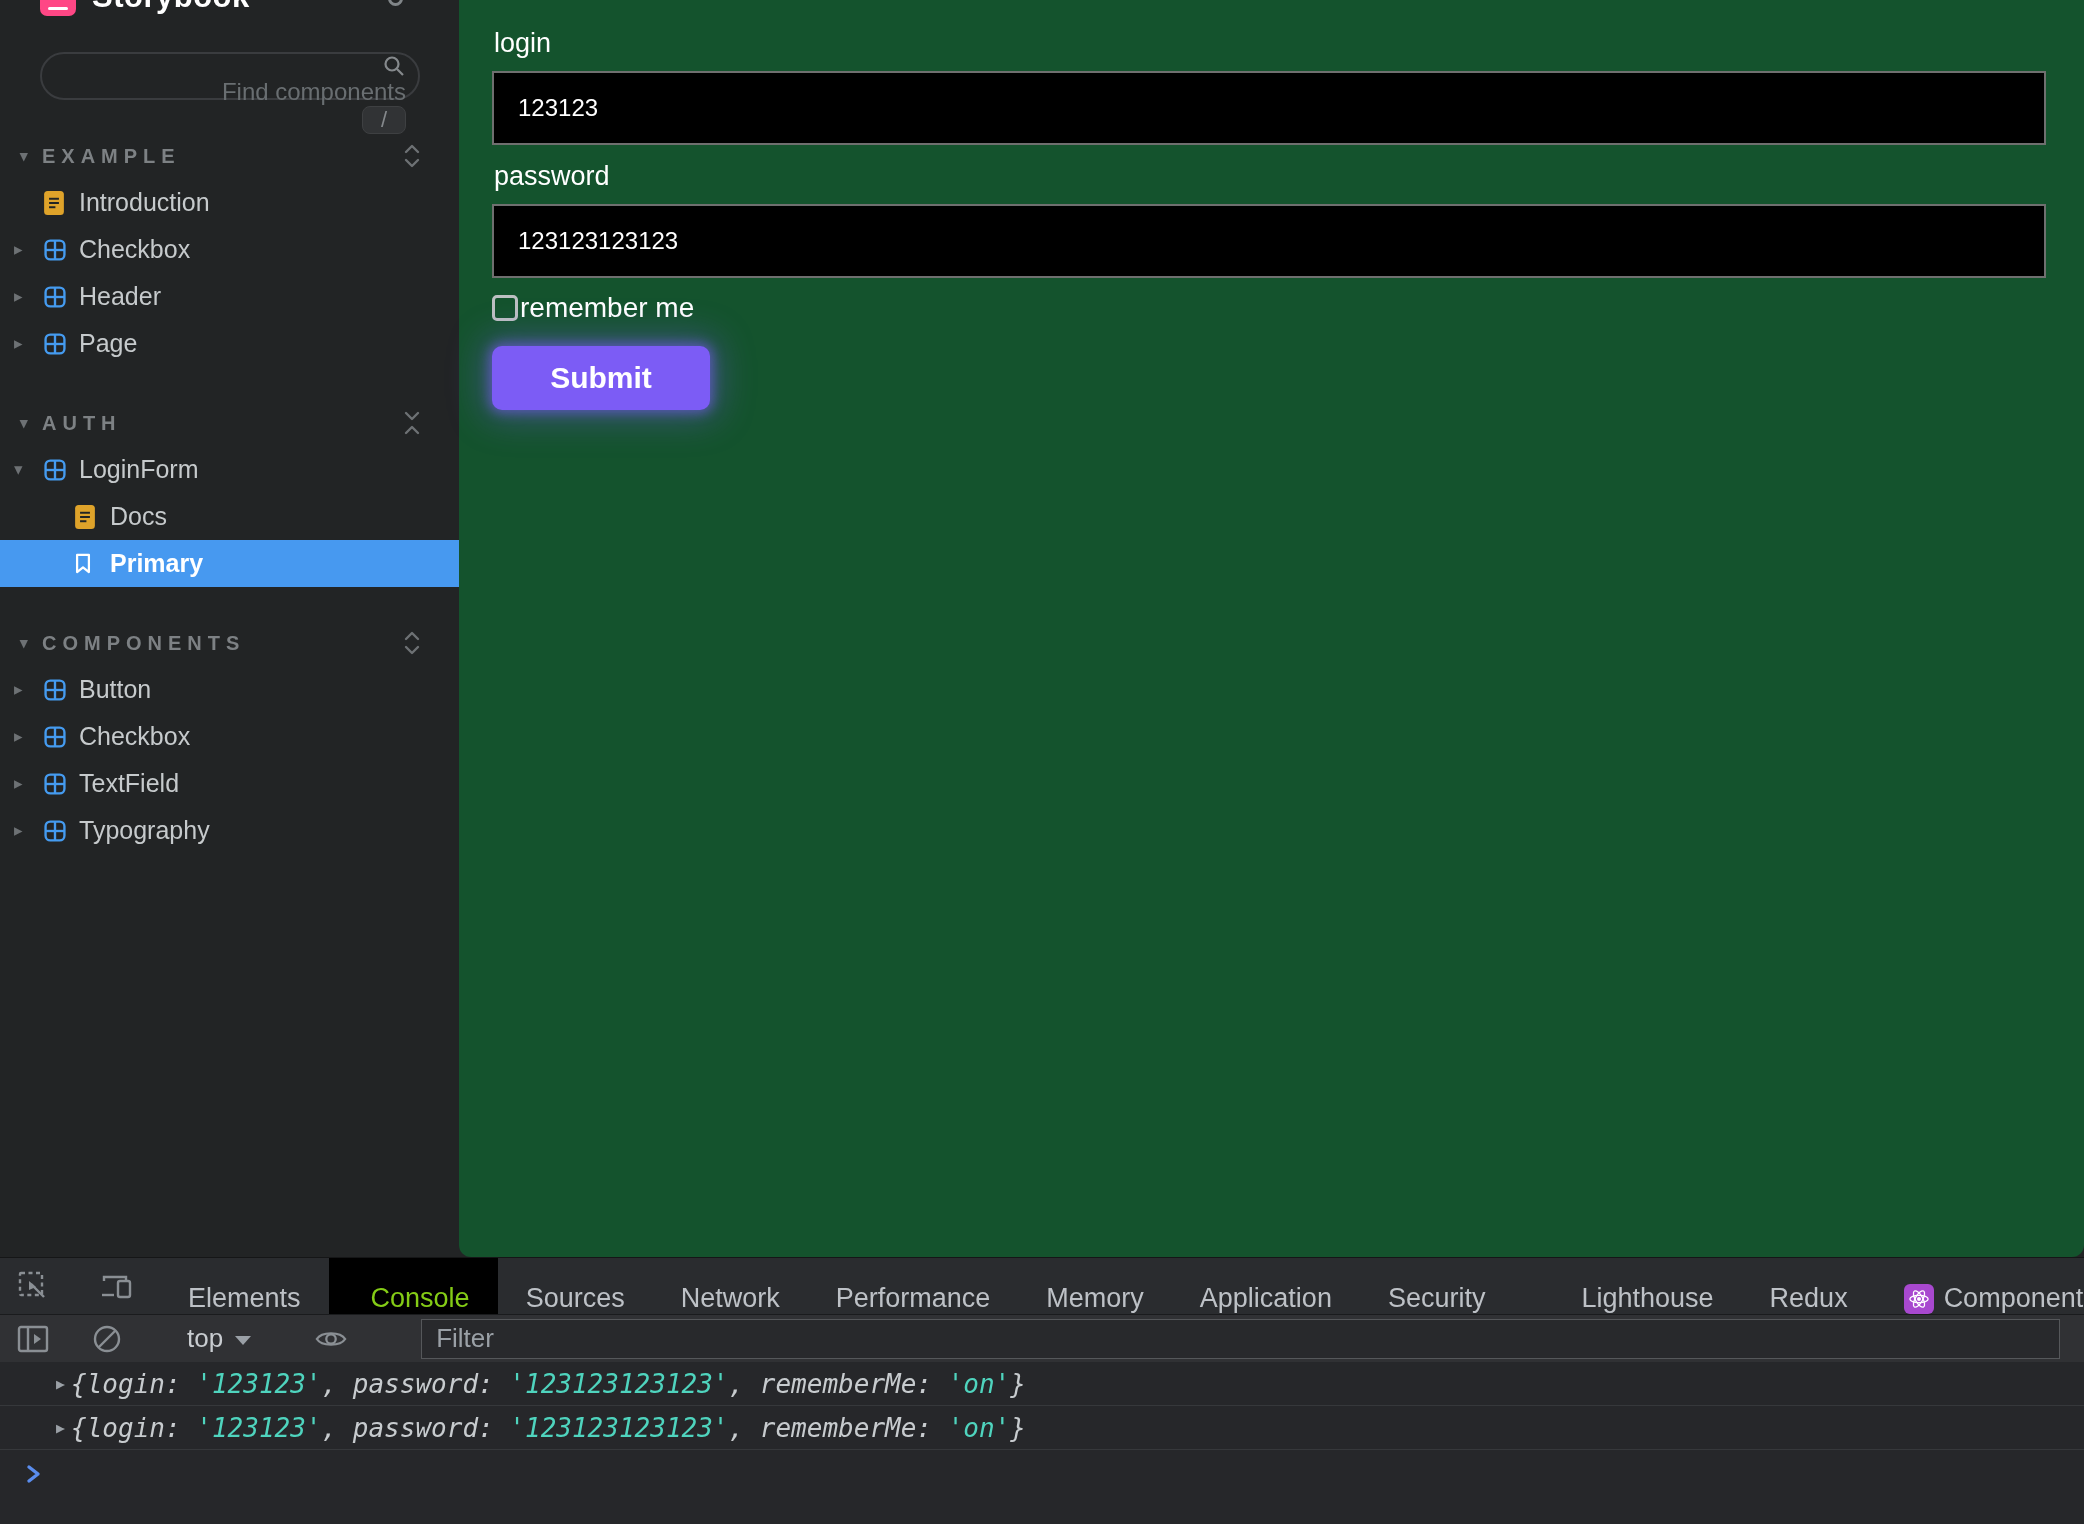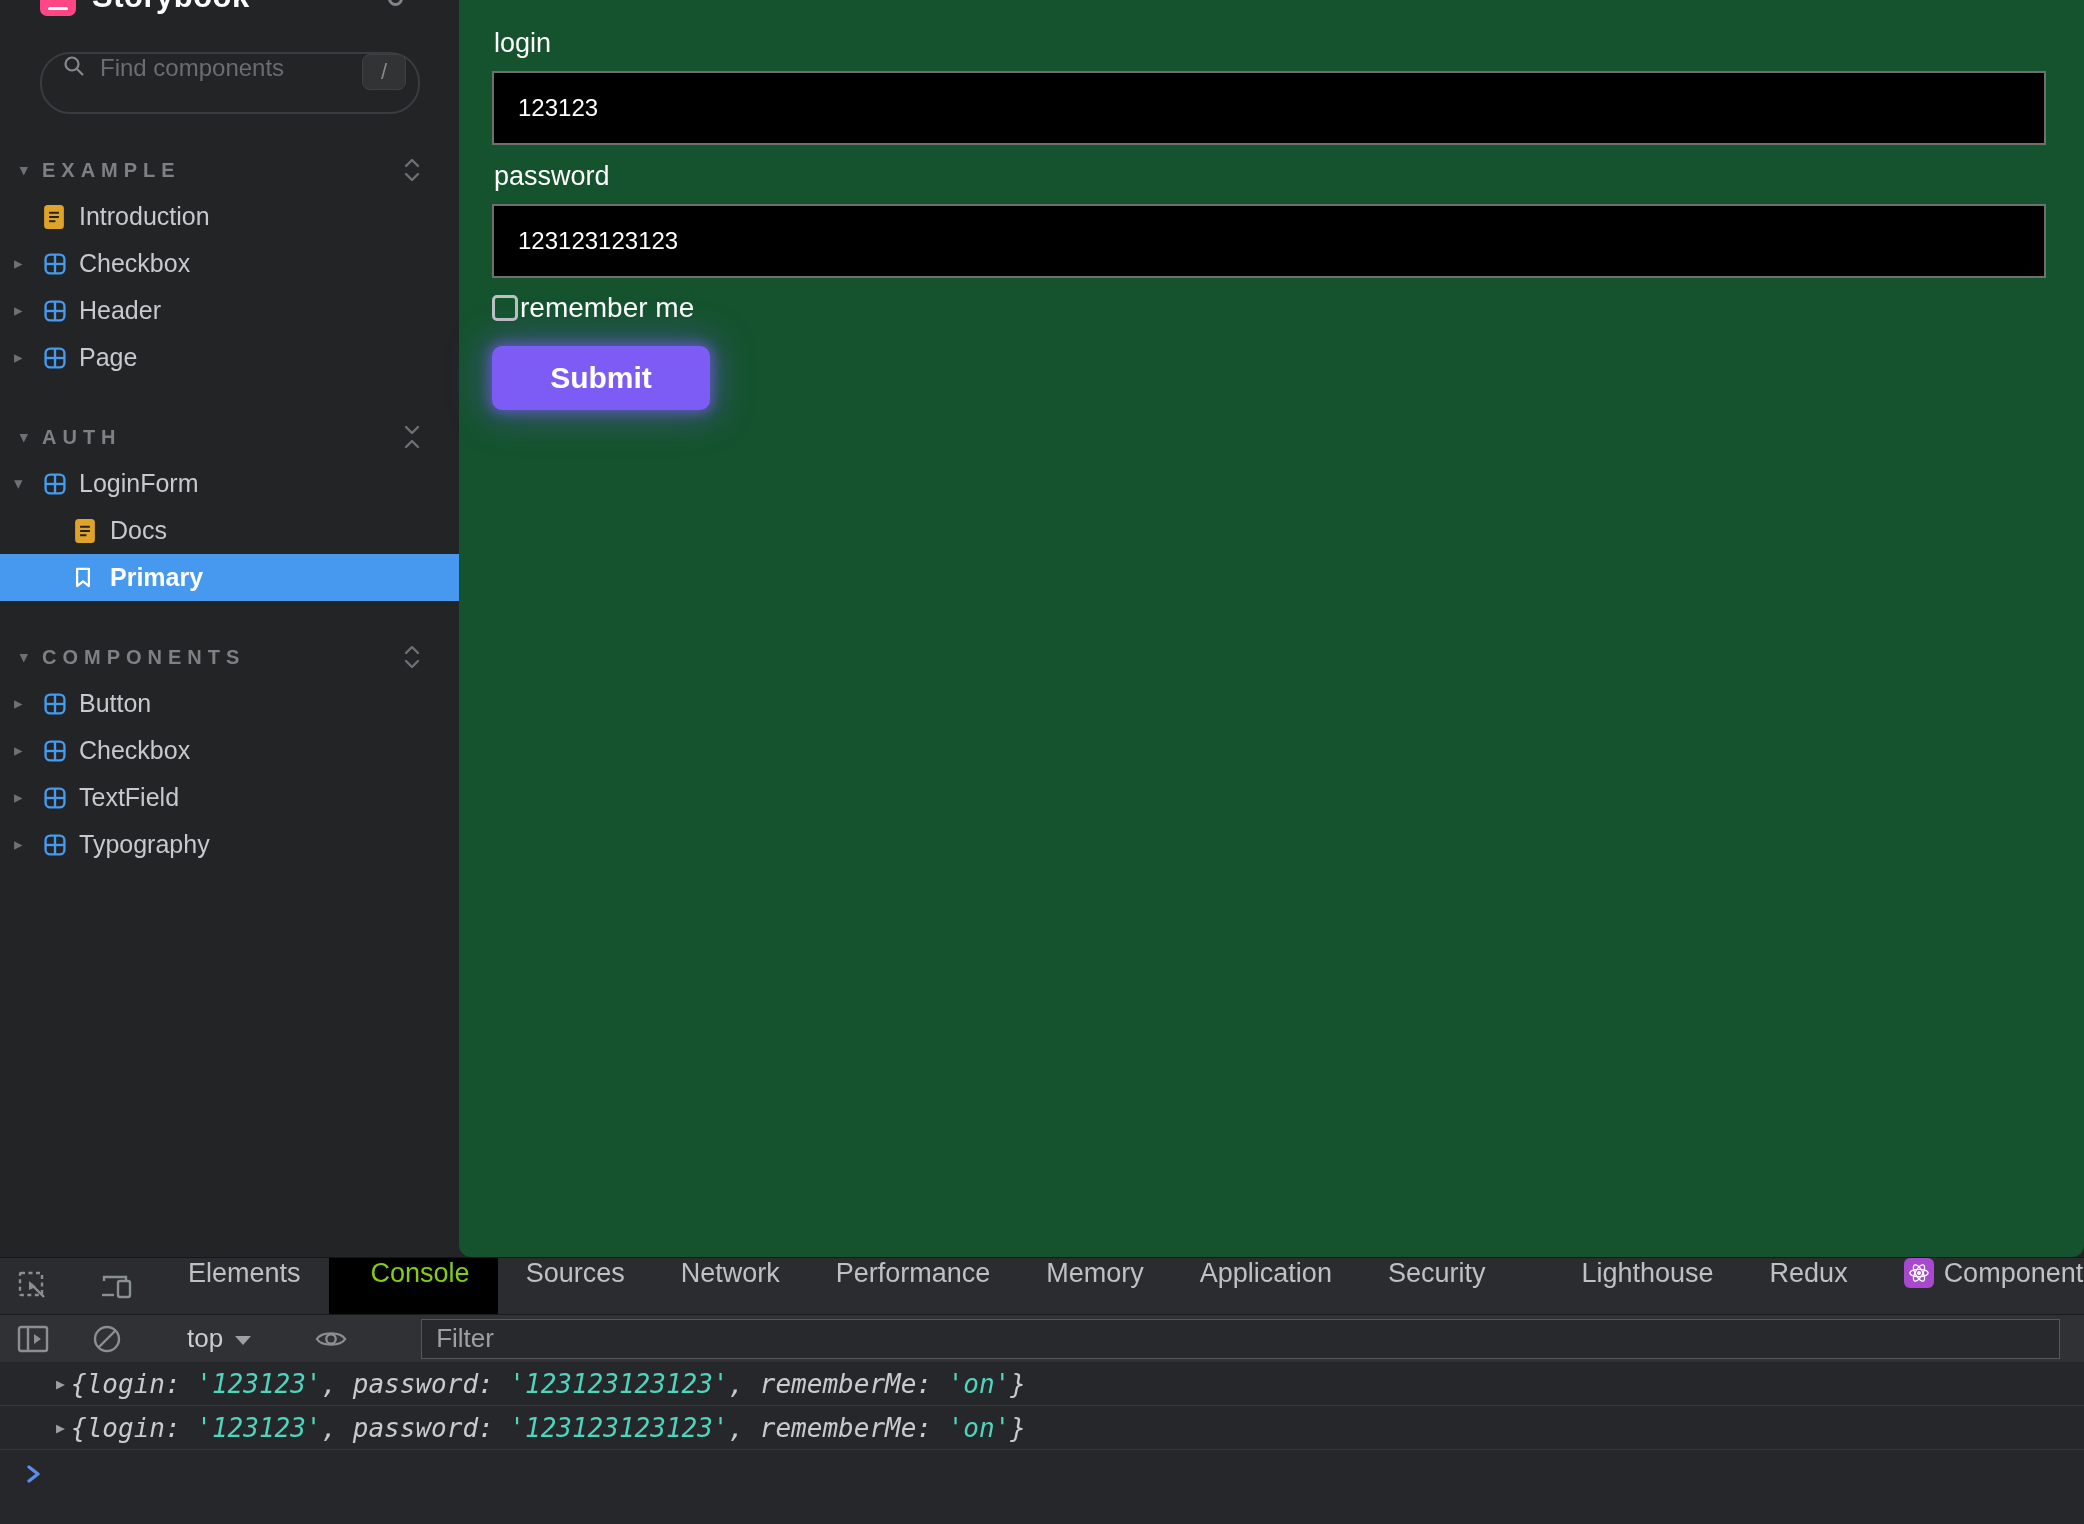--- a/index.html
+++ b/index.html
@@ -11,22 +11,22 @@
 
   
   #sidebar { position:absolute; left:0; top:0; width:459px; height:1257px; background:#222425; }
 
   .logo-row { position:relative; height:18px; margin-left:40px; width:380px; overflow:hidden; }
   .logo-mark { position:absolute; left:0; top:-18px; width:36px; height:34px; border-radius:7px; background:#FF4785; }
   .logo-mark .stripe { position:absolute; left:8px; right:8px; bottom:6px; height:3px; background:#fff; border-radius:2px; }
   .logo-word { position:absolute; left:52px; top:-21px; font-size:31px; font-weight:bold; color:#fff; letter-spacing:.5px; }
   .logo-gear { position:absolute; left:348px; top:-9px; width:15px; height:15px; border:3px solid #808588; border-radius:50%; }
 
-  .searchbox { margin:34px 39px 0 40px; height:62px; border:2px solid #3A3C3F; border-radius:30px;
-    display:flex; align-items:flex-start; padding:0 12px 0 20px; }
+  .searchbox { margin:34px 39px 0 40px; height:48px; border:2px solid #3A3C3F; border-radius:30px;
+    display:flex; align-items:flex-end; padding:0 12px 0 20px;flex-direction:column; }
   .searchbox .ph { color:#696E71; font-size:24px; margin-left:14px; }
   .slash-badge { margin-left:auto; width:44px; height:36px; border-radius:8px; background:#313335;
     border:1px solid #3E4042; color:#85898C; font-size:22px; display:flex; align-items:center; justify-content:center; }
 
   .section { margin-top:33px; }
   .section-header { display:flex; align-items:center; height:46px; padding:0 36px 0 20px;
     color:#7D8184; font-size:20px; font-weight:700; letter-spacing:6px; cursor:pointer; }
   .section-header .caret { width:22px; font-size:15px; letter-spacing:0; color:#6D7174; }
   .section-header .expander { margin-left:auto; display:flex; }
 
@@ -50,21 +50,21 @@
   .submit-btn { margin-top:22px; width:218px; height:64px; border:none; border-radius:10px;
     background:#7C5CF5; color:#fff; font-weight:700; font-size:30px; cursor:pointer;
     font-family:"Liberation Sans",sans-serif;
     box-shadow:0 0 34px 10px rgba(124,92,245,.35), 0 0 12px 3px rgba(124,92,245,.55); }
 
   
   #devtools { position:absolute; left:0; top:1257px; width:2084px; height:267px; background:#26272A; }
   .tabbar { height:57px; background:#2A2C2F; border-top:1px solid #151617; display:flex; align-items:stretch; }
   .tabbar-icons { display:flex; align-items:center; padding:0 6px 0 16px; gap:28px; }
   .vsep { width:1px; background:#47494C; margin:11px 10px; }
-  .dtab { display:flex; align-items:flex-start; padding:0 28px; font-size:27px; color:#BDC1C6; cursor:pointer; white-space:nowrap; }
+  .dtab { display:flex; align-items:flex-end; padding:0 28px; font-size:27px; color:#BDC1C6; cursor:pointer; white-space:nowrap; }
   .dtab.active { background:#000; color:#84cc16;padding-left:42px; }
   .dtab.gap { margin-left:40px; }
   .react-badge { width:30px; height:30px; border-radius:6px; background:#A848CF; margin-right:10px;
     display:flex; align-items:center; justify-content:center; }
 
   .toolbar { height:48px; background:#303134; border-top:1px solid #1A1B1D; display:flex; align-items:center; padding:0 16px 0 16px;gap:18px; }
   .tool-icon { display:flex; align-items:center; justify-content:center; width:34px; height:34px; cursor:pointer; }
   .tool-icon + .tool-icon { margin-left:22px; }
   .ctx-select { display:flex; align-items:center; margin:0 6px; cursor:pointer; }
   .ctx-select .ctx-label { color:#C8CCD0; font-size:26px; }

